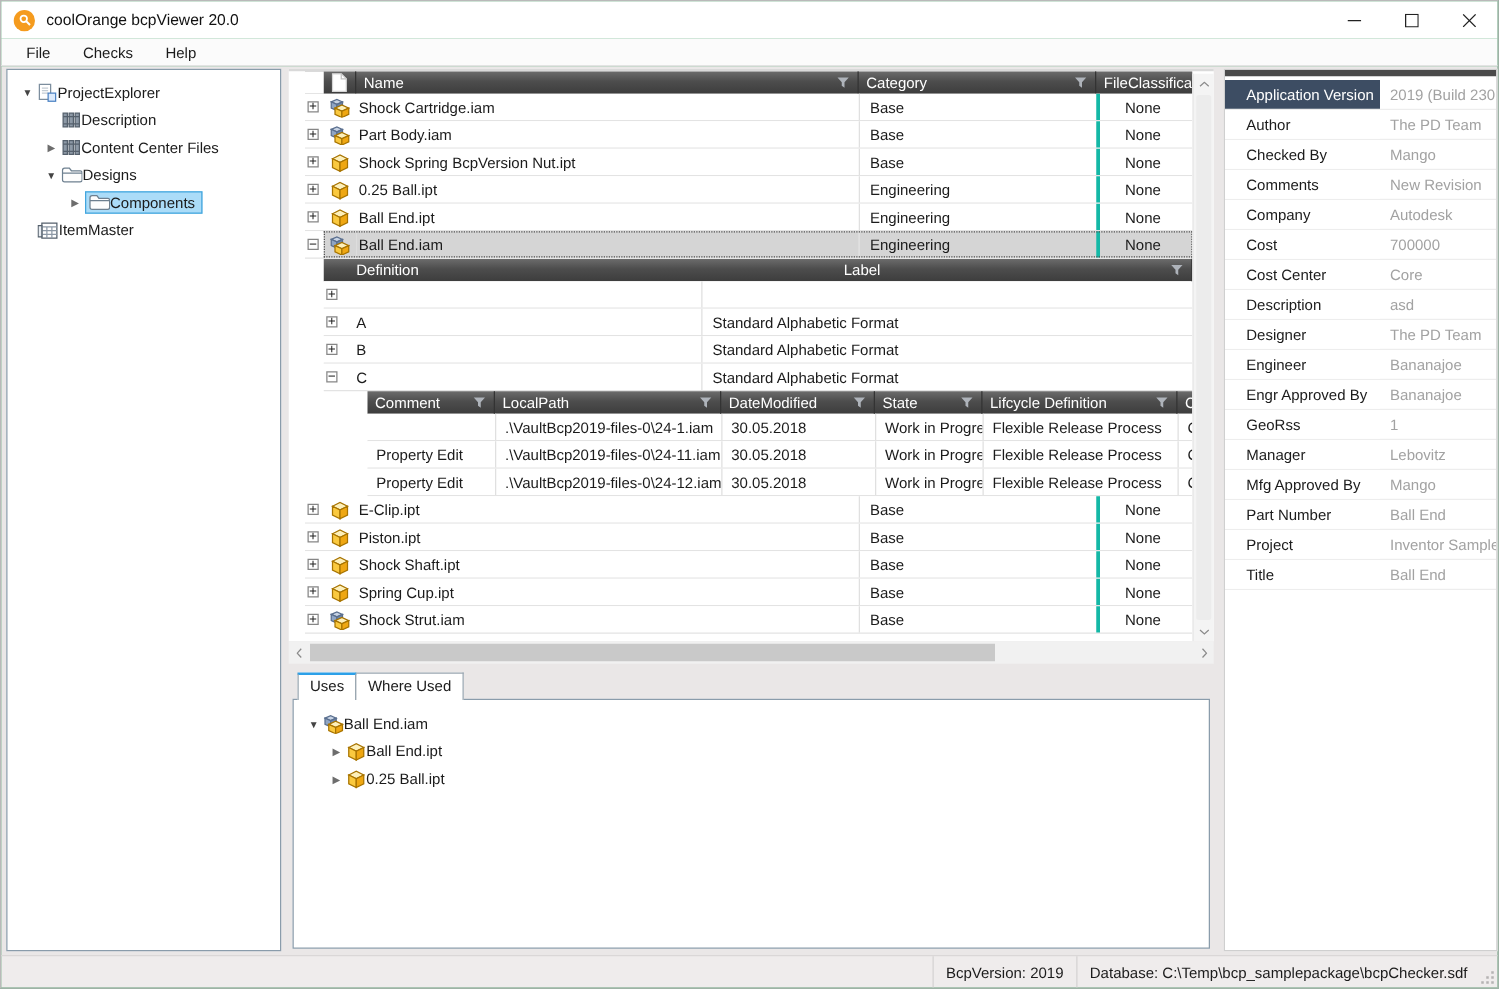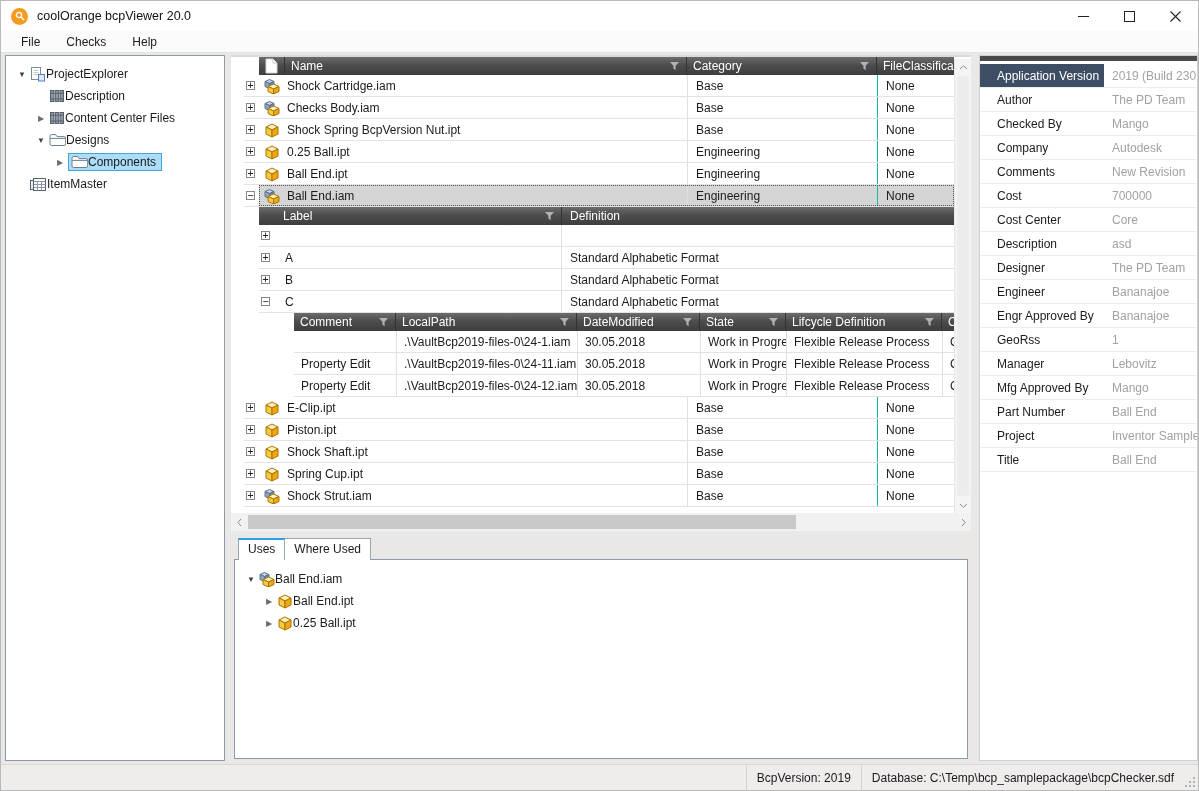--- a/index.html
+++ b/index.html
@@ -37,21 +37,21 @@
   .hcell .hlabel{white-space:nowrap;overflow:hidden;}
   .hfun{margin-left:auto;padding-left:4px;display:inline-flex;flex:none;}
 
   .grow{display:flex;height:22px;border-bottom:1px solid #e3e3e3;position:relative;background:#fff;box-sizing:border-box;}
   .gut{width:15px;flex:none;display:flex;align-items:center;}
   .expander{width:9px;height:9px;border:1px solid #868686;background:#fff;display:inline-flex;align-items:center;justify-content:center;font-size:10px;line-height:8px;color:#222;box-sizing:border-box;font-family:"DejaVu Sans Mono",monospace;margin-left:2px;flex:none;}
   .cell{display:flex;align-items:center;box-sizing:border-box;white-space:nowrap;overflow:hidden;}
   .icon-cell{width:26px;justify-content:center;flex:none;}
   .name-cell{width:402px;padding-left:2px;flex:none;}
   .cat-cell{width:190px;padding-left:8px;border-left:1px solid #e0e0e0;flex:none;}
-  .fc-cell{flex:1;padding-left:8px;border-left:1px solid #14b8a6;}
+  .fc-cell{flex:1;padding-left:20px;border-left:3px solid #14b8a6;}
   .sel-row .cell{background:#d5d5d5;}
   .sel-row::after{content:"";position:absolute;left:15px;right:0;top:0;bottom:0;border:1px dotted #4f4f4f;pointer-events:none;}
 
   
   .rev{margin-left:15px;}
   .rgut{width:18px;flex:none;display:flex;align-items:center;}
   .rlabel-h{width:285px;padding-left:6px;}
   .rdef-h{flex:1;padding-left:8px;border-right:none;}
   .rrow{display:flex;height:22px;border-bottom:1px solid #e3e3e3;background:#fff;box-sizing:border-box;}
   .rlabel{width:285px;padding-left:8px;border-right:1px solid #e0e0e0;flex:none;}
@@ -276,21 +276,21 @@
                   <svg width="16" height="16" viewBox="0 0 16 16">
                     <polygon points="1,3.5 5.5,1.5 10,3.5 5.5,5.5" fill="#c7d3e4" stroke="#5a6f8f"></polygon>
                     <polygon points="1,3.5 5.5,5.5 5.5,10.5 1,8.5" fill="#8fa5c4" stroke="#5a6f8f"></polygon>
                     <polygon points="10,3.5 5.5,5.5 5.5,10.5 10,8.5" fill="#6d87ab" stroke="#5a6f8f"></polygon>
                     <polygon points="4,8.5 9.5,6 15,8.5 9.5,11" fill="#fdf0bb" stroke="#a87400"></polygon>
                     <polygon points="4,8.5 9.5,11 9.5,16 4,13.5" fill="#fac93f" stroke="#a87400"></polygon>
                     <polygon points="15,8.5 9.5,11 9.5,16 15,13.5" fill="#efa712" stroke="#a87400"></polygon>
                   </svg>
                 </span>
               </div>
-              <div class="cell name-cell">Checks Body.iam</div>
+              <div class="cell name-cell">Part Body.iam</div>
               <div class="cell cat-cell">Base</div>
               <div class="cell fc-cell">None</div>
             </div>
             <div class="grow">
               <div class="gut">
                 <span class="expander">+</span>
               </div>
               <div class="cell icon-cell">
                 <span style="display: inline-flex;">
                   <svg width="16" height="16" viewBox="0 0 16 16">
@@ -354,30 +354,30 @@
                   </svg>
                 </span>
               </div>
               <div class="cell name-cell">Ball End.iam</div>
               <div class="cell cat-cell">Engineering</div>
               <div class="cell fc-cell">None</div>
             </div>
             <div class="rev">
               <div class="rhead">
                 <div class="rgut"></div>
+                <div class="hcell rdef-h" style="flex: 1 1 0%; border-right: none;">
+                  <span class="hlabel">Definition</span>
+                </div>
                 <div class="hcell rlabel-h" style="width: 285px; flex: 0 0 auto;">
                   <span class="hlabel">Label</span>
                   <span class="hfun">
                     <svg width="11" height="10" viewBox="0 0 11 10">
                       <path d="M1 1 h9 l-3.4 3.8 v4.4 l-2.2 -1.6 v-2.8 z" fill="#aeb3ba"></path>
                     </svg>
                   </span>
-                </div>
-                <div class="hcell rdef-h" style="flex: 1 1 0%; border-right: none;">
-                  <span class="hlabel">Definition</span>
                 </div>
               </div>
               <div class="rrow">
                 <div class="rgut">
                   <span class="expander">+</span>
                 </div>
                 <div class="cell rlabel"></div>
                 <div class="cell rdef"></div>
               </div>
               <div class="rrow">
@@ -644,26 +644,26 @@
           </div>
           <div class="prow">
             <div class="plabel">Author</div>
             <div class="pvalue">The PD Team</div>
           </div>
           <div class="prow">
             <div class="plabel">Checked By</div>
             <div class="pvalue">Mango</div>
           </div>
           <div class="prow">
+            <div class="plabel">Comments</div>
+            <div class="pvalue">New Revision</div>
+          </div>
+          <div class="prow">
             <div class="plabel">Company</div>
             <div class="pvalue">Autodesk</div>
-          </div>
-          <div class="prow">
-            <div class="plabel">Comments</div>
-            <div class="pvalue">New Revision</div>
           </div>
           <div class="prow">
             <div class="plabel">Cost</div>
             <div class="pvalue">700000</div>
           </div>
           <div class="prow">
             <div class="plabel">Cost Center</div>
             <div class="pvalue">Core</div>
           </div>
           <div class="prow">

